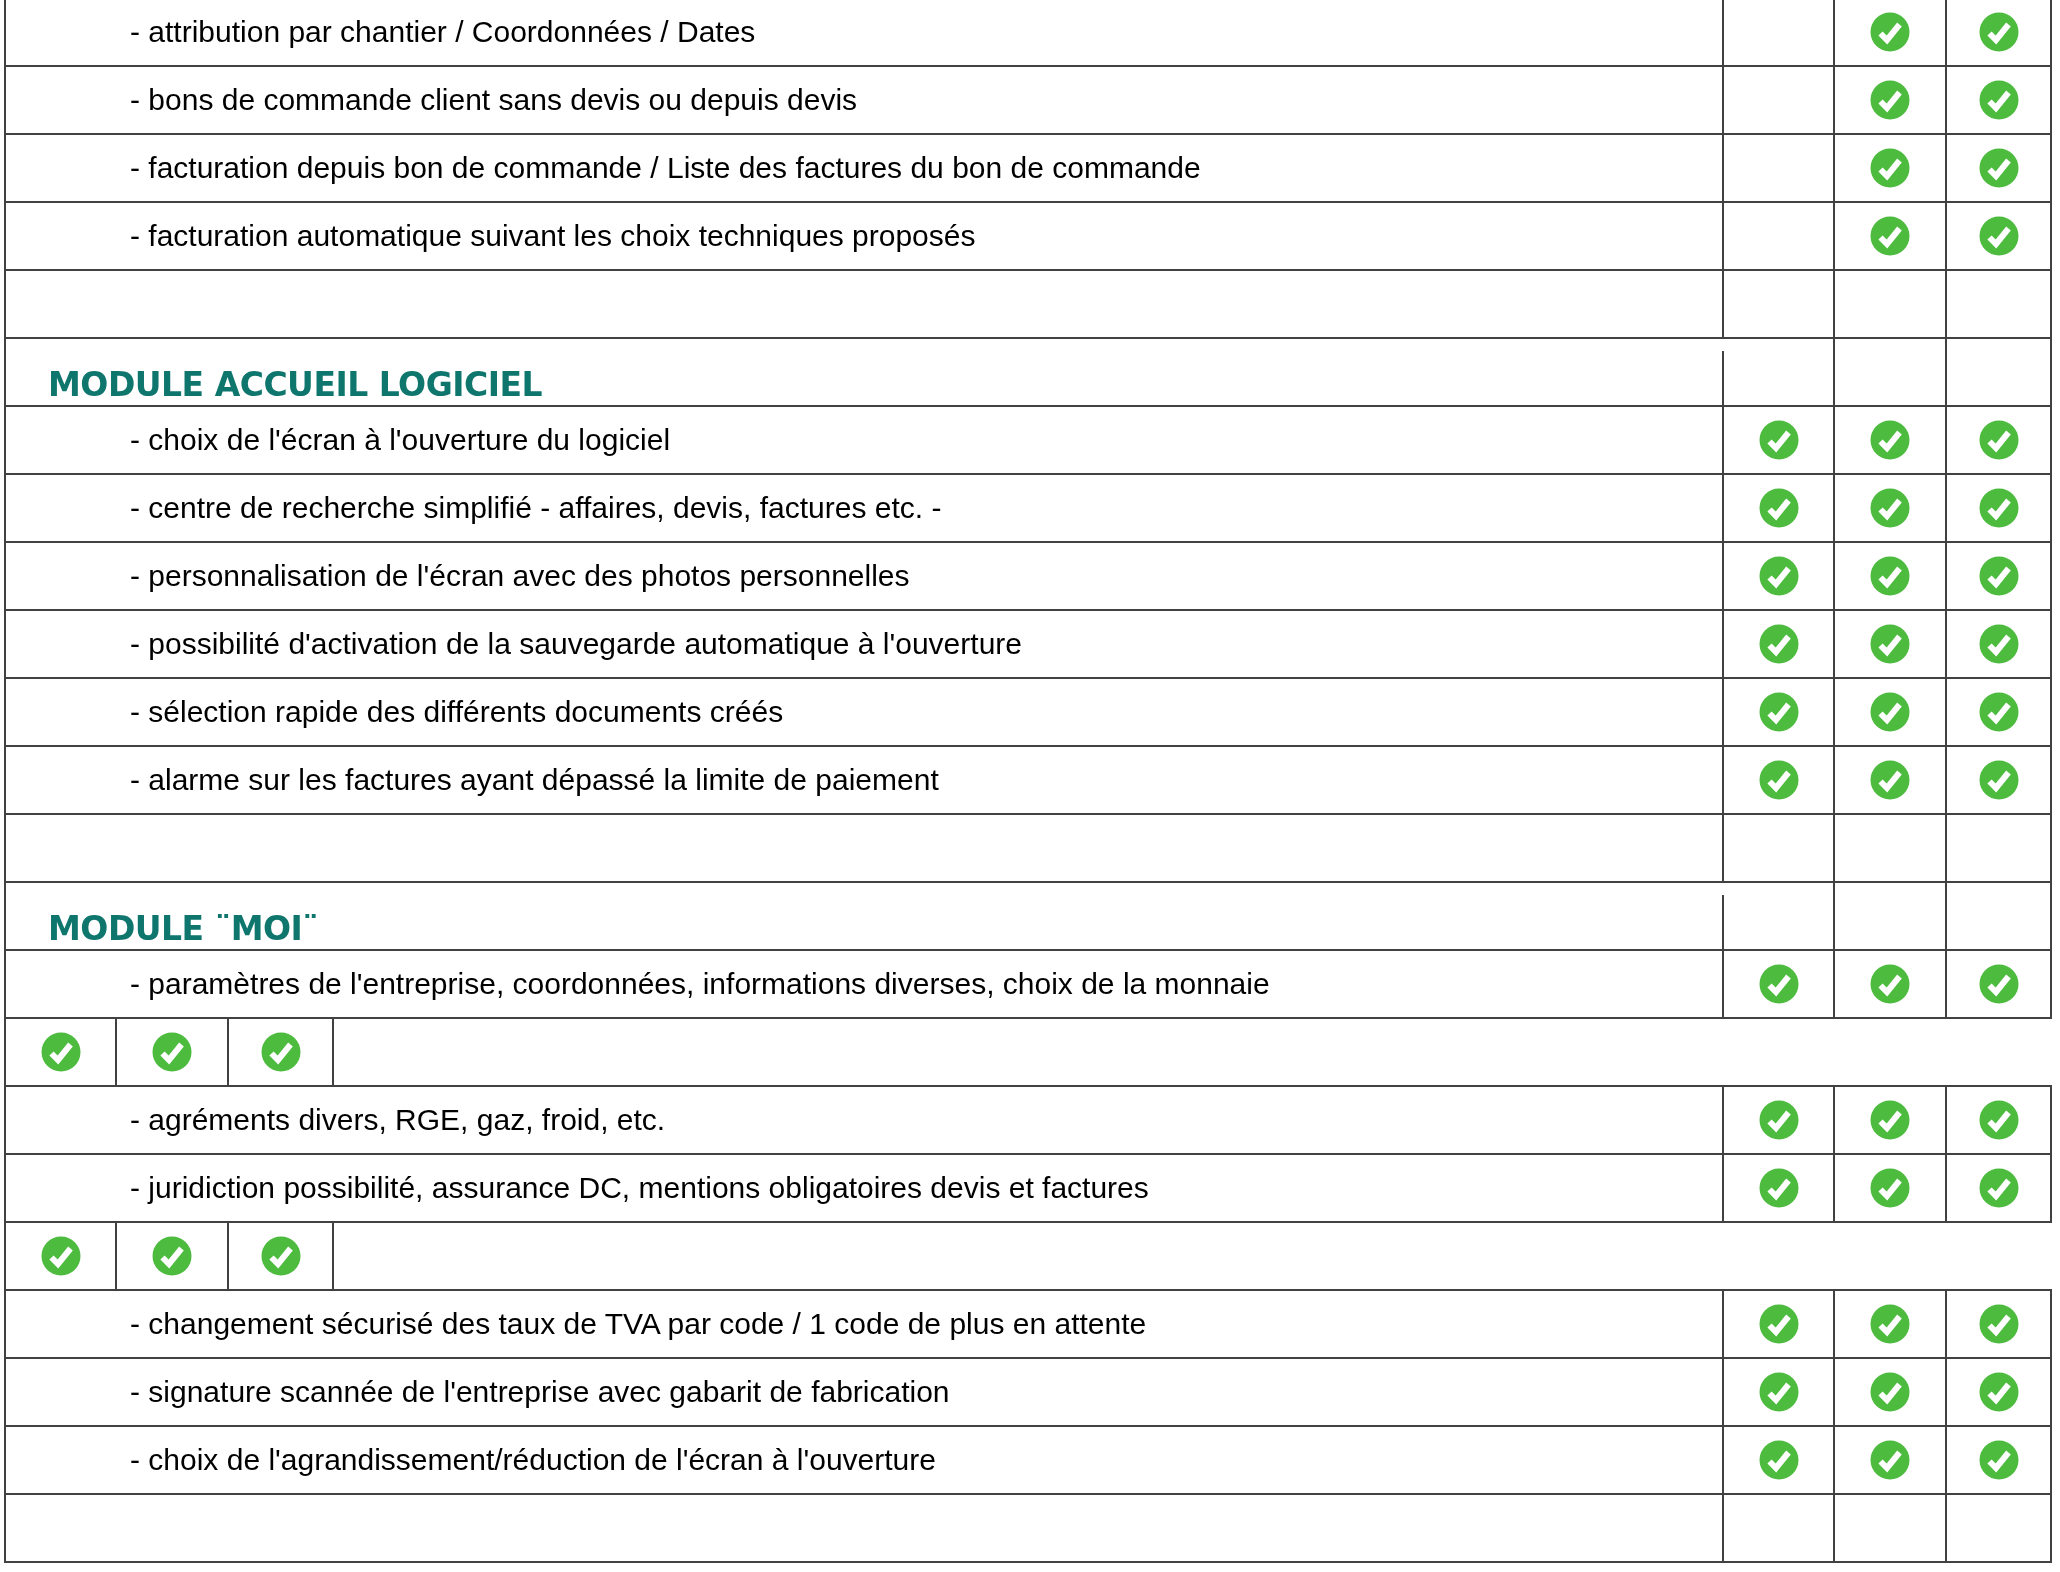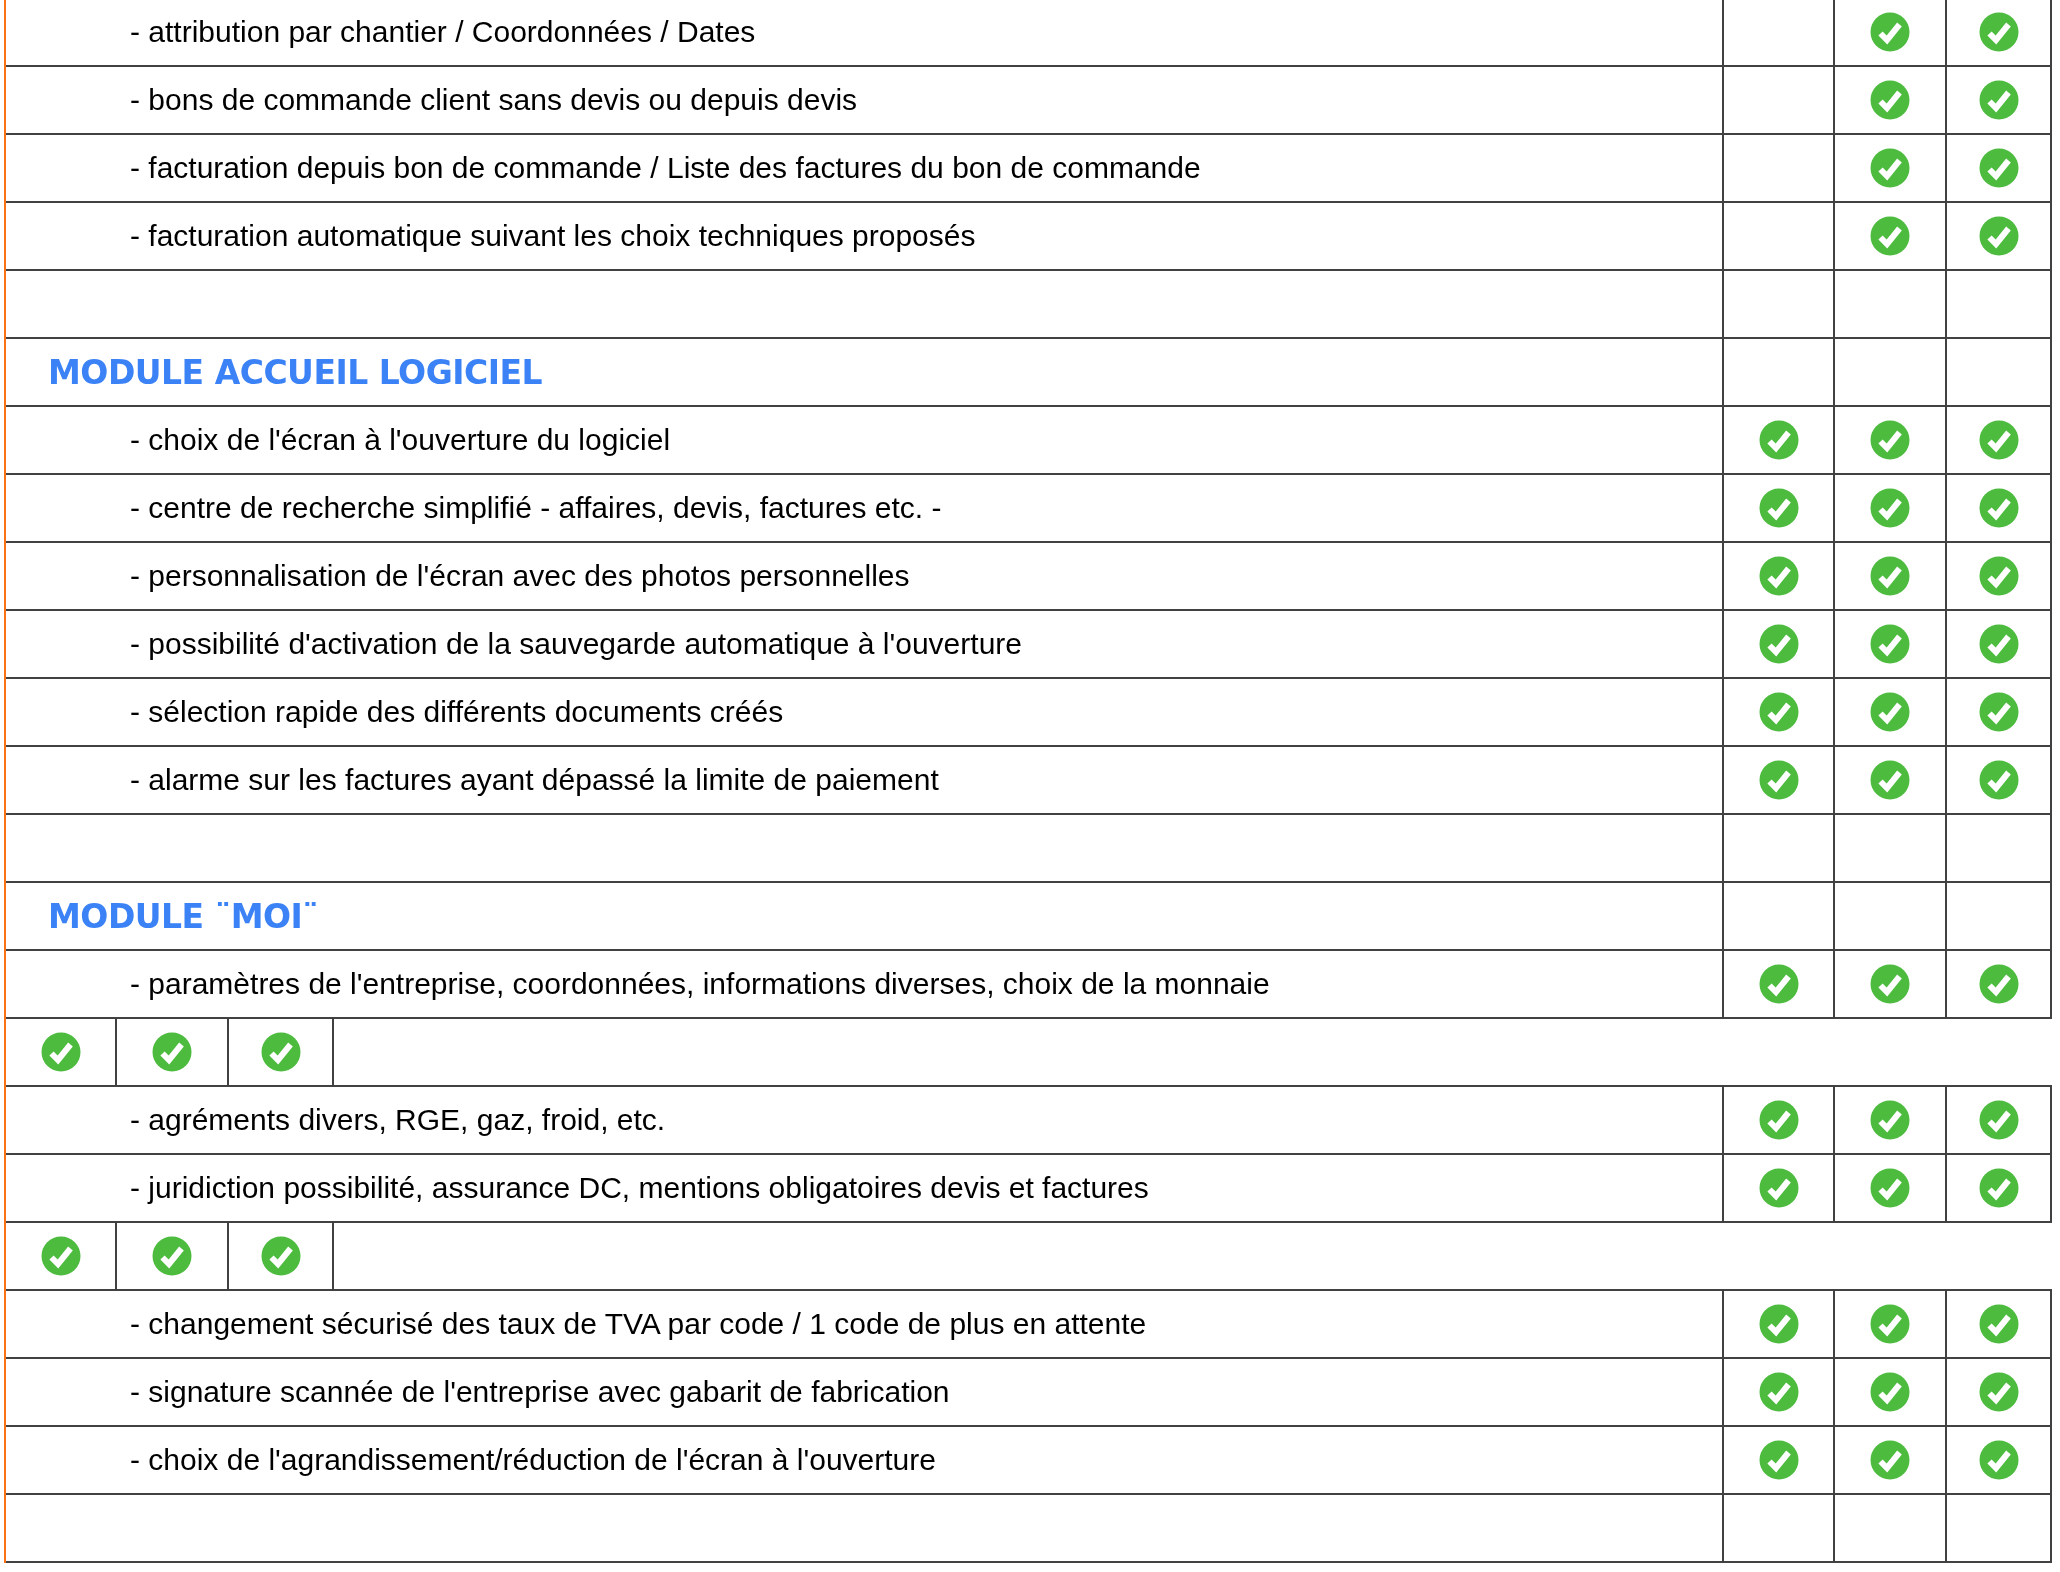--- a/index.html
+++ b/index.html
@@ -8,21 +8,21 @@
     background: #ffffff;
     width: 2060px;
     height: 1572px;
     overflow: hidden;
   }
   #table {
     position: absolute;
     left: 4px;
     top: -1px;
     width: 2046px;
-    border-left: 2px solid #f97316;
+    border-left: 2px solid #404040;
     background: #ffffff;
   }
   .row {
     display: flex;
     height: 68px;
     box-sizing: border-box;
     border-bottom: 2px solid #414141;
     background: #ffffff;
   }
   .cell {
@@ -50,21 +50,22 @@
     font-family: "Liberation Sans", sans-serif;
     font-size: 30px;
     color: #000000;
   }
   .row.header .label-cell {
     padding-left: 42px;
     font-family: "DejaVu Sans", sans-serif;
     font-weight: 700;
     font-size: 33px;
     letter-spacing: -0.5px;
-    color: #3b82f6;
+    color: #0f766e;
+    margin-top: 12px;
   }
   .check-icon {
     width: 40px;
     height: 40px;
     display: block;
   }
 </style>
 </head>
 <body>
 

